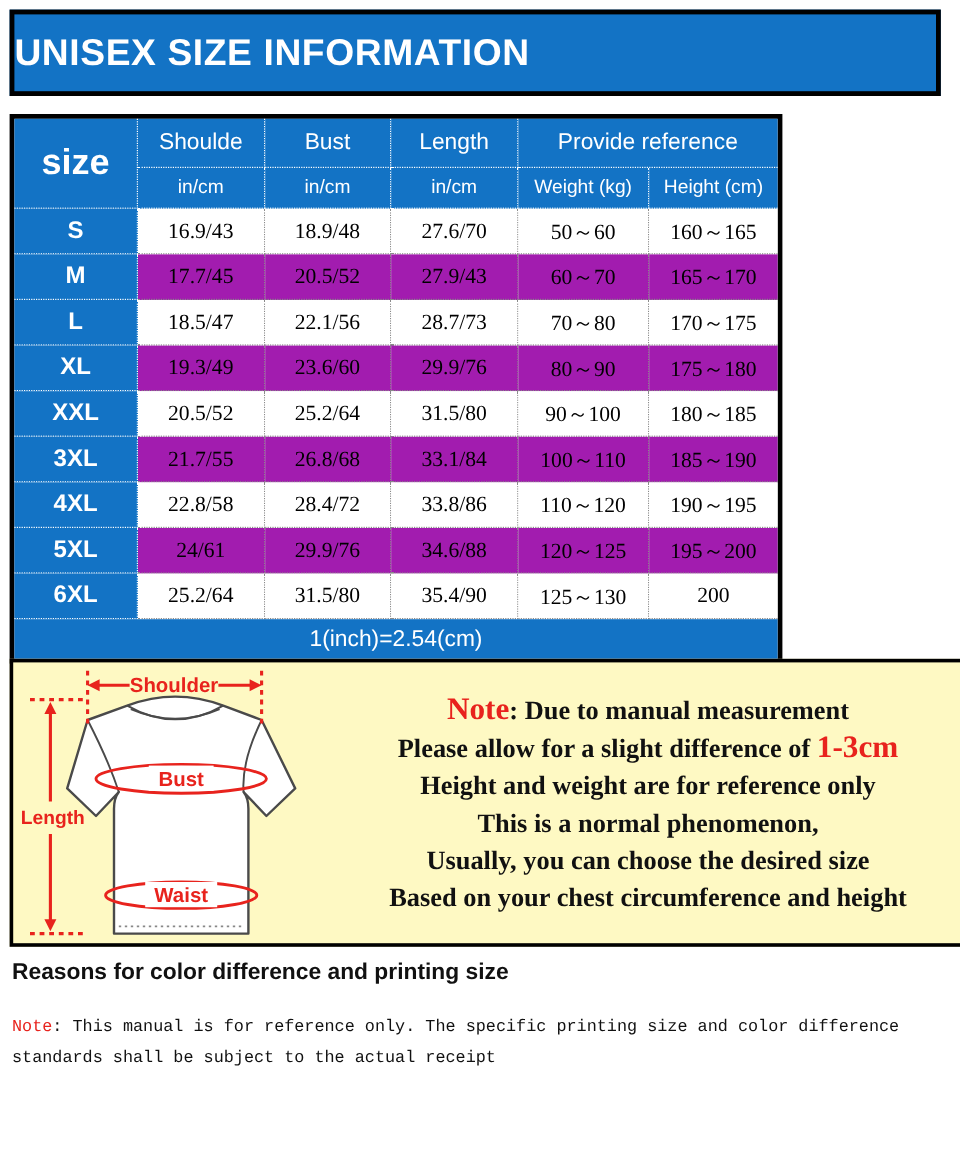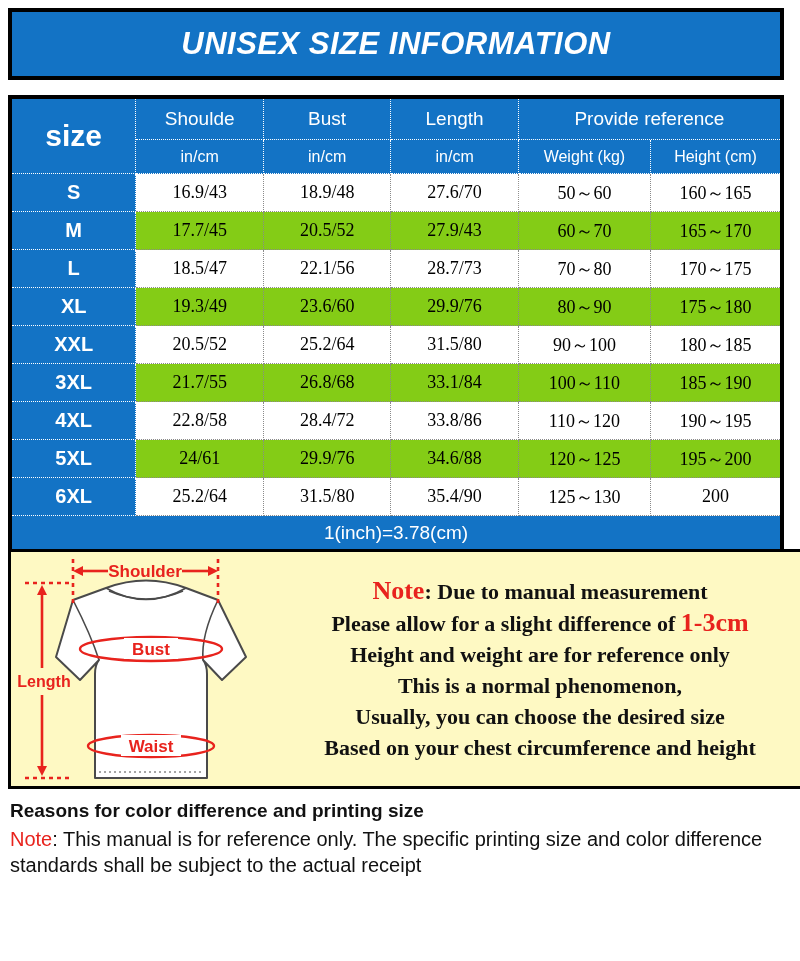--- a/index.html
+++ b/index.html
@@ -7,43 +7,43 @@
     width:800px; height:961px; position:relative;
     font-family:"Liberation Sans", sans-serif;
     -webkit-font-smoothing:antialiased;
   }
   .red { color:#e8231d; }
 
   
   .title-box {
     position:absolute; left:8px; top:8px; width:768px; height:64px;
     background:#1373c5; border:4px solid #000;
-    display:flex; align-items:center; justify-content:center;font-style:italic;
+    display:flex; align-items:center; justify-content:flex-start;
   }
   .title-box span {
     color:#fff; font-size:31px; font-weight:bold; letter-spacing:.5px;
   }
 
   
   .table-wrap {
-    position:absolute; left:8px; top:95px; width:776px;
+    position:absolute; left:8px; top:95px; width:644px;
     border:4px solid #000; box-sizing:border-box;
   }
   table { width:100%; border-collapse:separate; border-spacing:0; table-layout:fixed; }
   th, td { padding:0; text-align:center; vertical-align:middle; }
   th.blue, td.blue {
     background:#1373c5; color:#fff;
     border-right:1px dotted #fff; border-bottom:1px dotted #fff;
   }
   td.data {
     background:#fff; color:#000;
     font-family:"Liberation Serif", serif; font-size:18px;
     border-right:1px dotted #8a8a8a; border-bottom:1px dotted #8a8a8a;
   }
-  tr.alt td.data { background:#84cc16; }
+  tr.alt td.data { background:#a21caf; }
   th:last-child, td.data:last-child { border-right:none; }
   .h1 { height:40px; font-size:19px; font-weight:400; }
   .h2 { height:33px; font-size:16px; font-weight:400; }
   .size-h { font-size:30px; font-weight:bold; }
   td.size-cell { font-size:20px; font-weight:bold; }
   tbody td { height:37px; }
   td.tfooter {
     background:#1373c5; color:#fff; height:33px; font-size:19px;
     border:none;
   }
@@ -60,21 +60,21 @@
     text-align:center; padding:0 8px 0 2px;
     font-family:"Liberation Serif", serif; font-weight:bold;
     font-size:22px; line-height:31px; color:#111;
   }
   .note .big { font-size:26px; }
 
   
   .bottom { position:absolute; left:10px; top:800px; width:780px; color:#111; }
   .b-head { font-size:19px; font-weight:bold; margin-bottom:3px; }
   .b-body { font-size:19px; line-height:26px; }
-  .b-note { font-size:20px; line-height:26px; margin-top:4px; }
+  .b-note { font-size:14px; line-height:26px; margin-top:21px;font-family:Liberation Mono, monospace; }
   .b-note .red, .b-head, .b-body { letter-spacing:0; }
 
   
   .svg-label { font-family:"Liberation Sans", sans-serif; font-weight:bold; fill:#e8231d; }
 </style>
 </head>
 <body>
 
 <div class="page">
 
@@ -177,21 +177,21 @@
           <td class="blue size-cell">6XL</td>
           <td class="data">25.2/64</td>
           <td class="data">31.5/80</td>
           <td class="data">35.4/90</td>
           <td class="data">125～130</td>
           <td class="data">200</td>
         </tr>
       </tbody>
       <tfoot>
         <tr>
-          <td class="tfooter" colspan="6">1(inch)=3.78(cm)</td>
+          <td class="tfooter" colspan="6">1(inch)=2.54(cm)</td>
         </tr>
       </tfoot>
     </table>
   </div>
 
   <div class="diagram-box">
     <svg viewBox="0 0 272 232" aria-hidden="true">
 
       <g stroke="#4a4a4a" stroke-width="2" fill="#fff" stroke-linejoin="round">
         <path d="M62,47 L95,35 Q135,20 175,35 L207,47

